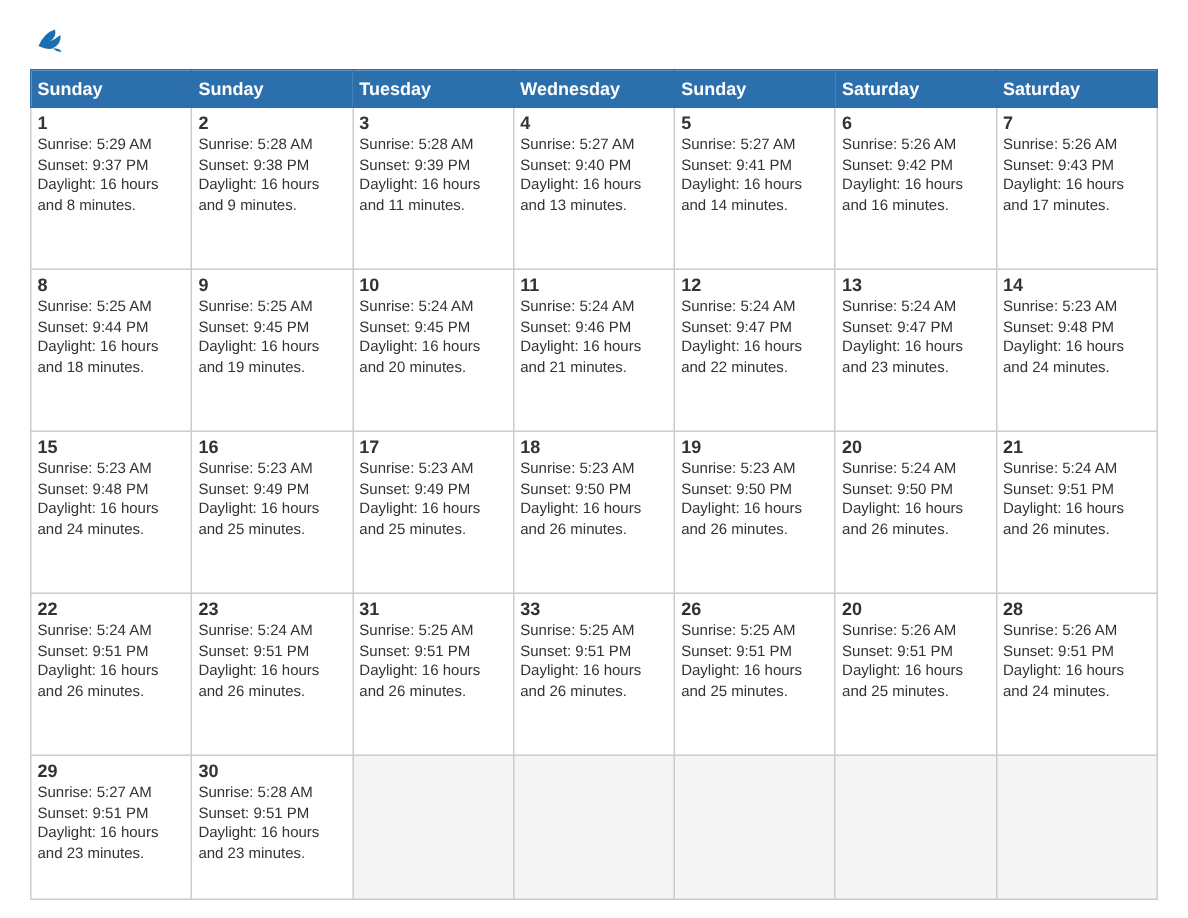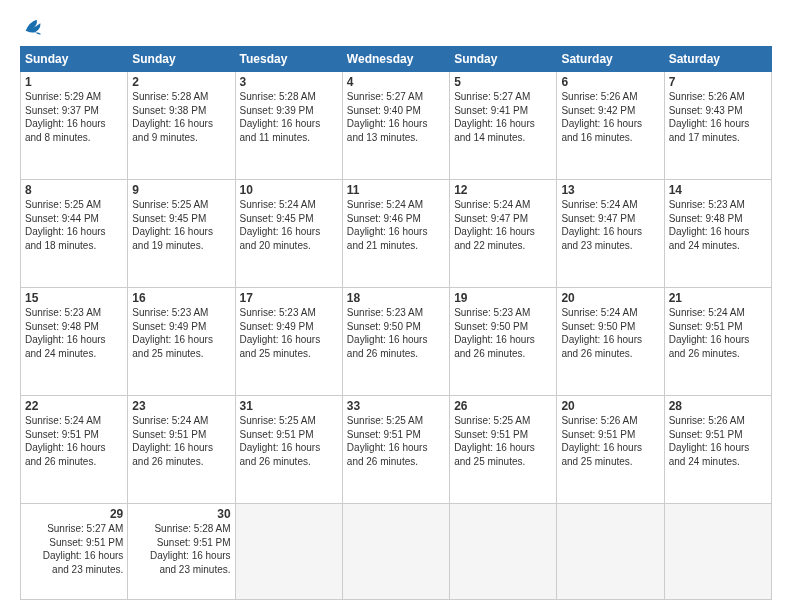--- a/index.html
+++ b/index.html
@@ -75,21 +75,20 @@
     .calendar td {
       border: 1px solid #ccc;
       vertical-align: top;
       padding: 3px 4px;
       font-size: 9.5px;
       color: #333;
       height: 90px;
     }
     .calendar tr:last-child td {
       height: 80px;
-      text-align: right;
     }
     .day-num {
       font-size: 12px;
       font-weight: bold;
       display: block;
       margin-bottom: 1px;
     }
     .day-info {
       font-size: 10px;
       color: #333;

